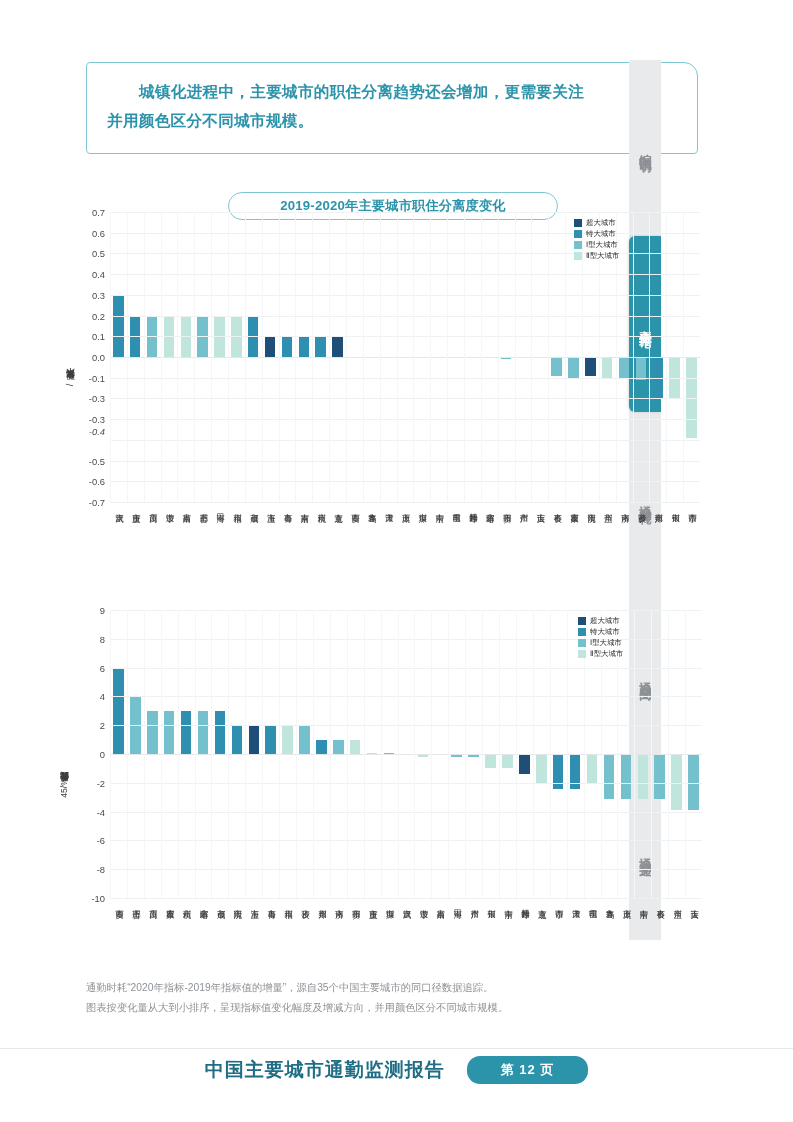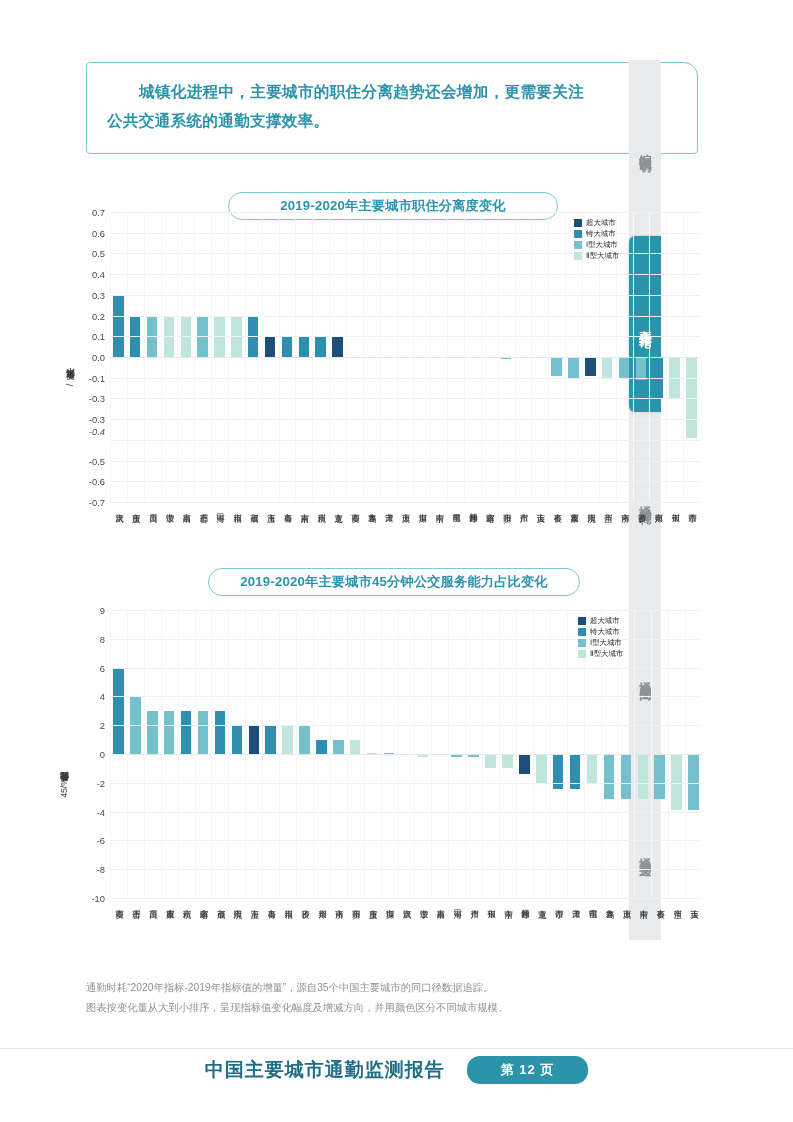--- a/index.html
+++ b/index.html
@@ -126,21 +126,21 @@
   }
 </style>
 </head>
 <body>
 
 <div class="page">
 
   <div class="callout">
     <p>
       <span class="indent"></span><span>城镇化进程中，主要城市的职住分离趋势还会增加，更需要关注</span><br>
-      <span>公共交通系统的通勤支撑效率。</span>
+      <span>并用颜色区分不同城市规模。</span>
     </p>
   </div>
 
   <div class="rail" id="rail">
       <div class="rail-tab">
         <span>编制说明</span>
       </div>
       <div class="rail-tab active">
         <span>主要结论</span>
       </div>
@@ -316,21 +316,20 @@
       <div class="legend-row">
         <span class="legend-sw" style="background: rgb(116, 192, 204);"></span>
         <span class="legend-text">Ⅰ型大城市</span>
       </div>
       <div class="legend-row">
         <span class="legend-sw" style="background: rgb(191, 229, 220);"></span>
         <span class="legend-text">Ⅱ型大城市</span>
       </div>
     </div>
 
-  <div class="chart-title" id="title2">2019-2020年主要城市45分钟公交服务能力占比变化</div>
   <div class="chart" id="chart2">
     <div class="plot-wrap">
       <div class="ylabel">45分钟公交服务能力占比变化/%</div>
       <div class="yticks" style="left: 16px; height: 288px;">
           <div class="ytick" style="top: 0px; width: 34px;">9</div>
           <div class="ytick" style="top: 28.8px; width: 34px;">8</div>
           <div class="ytick" style="top: 57.6px; width: 34px;">6</div>
           <div class="ytick" style="top: 86.4px; width: 34px;">4</div>
           <div class="ytick" style="top: 115.2px; width: 34px;">2</div>
           <div class="ytick" style="top: 144px; width: 34px;">0</div>

